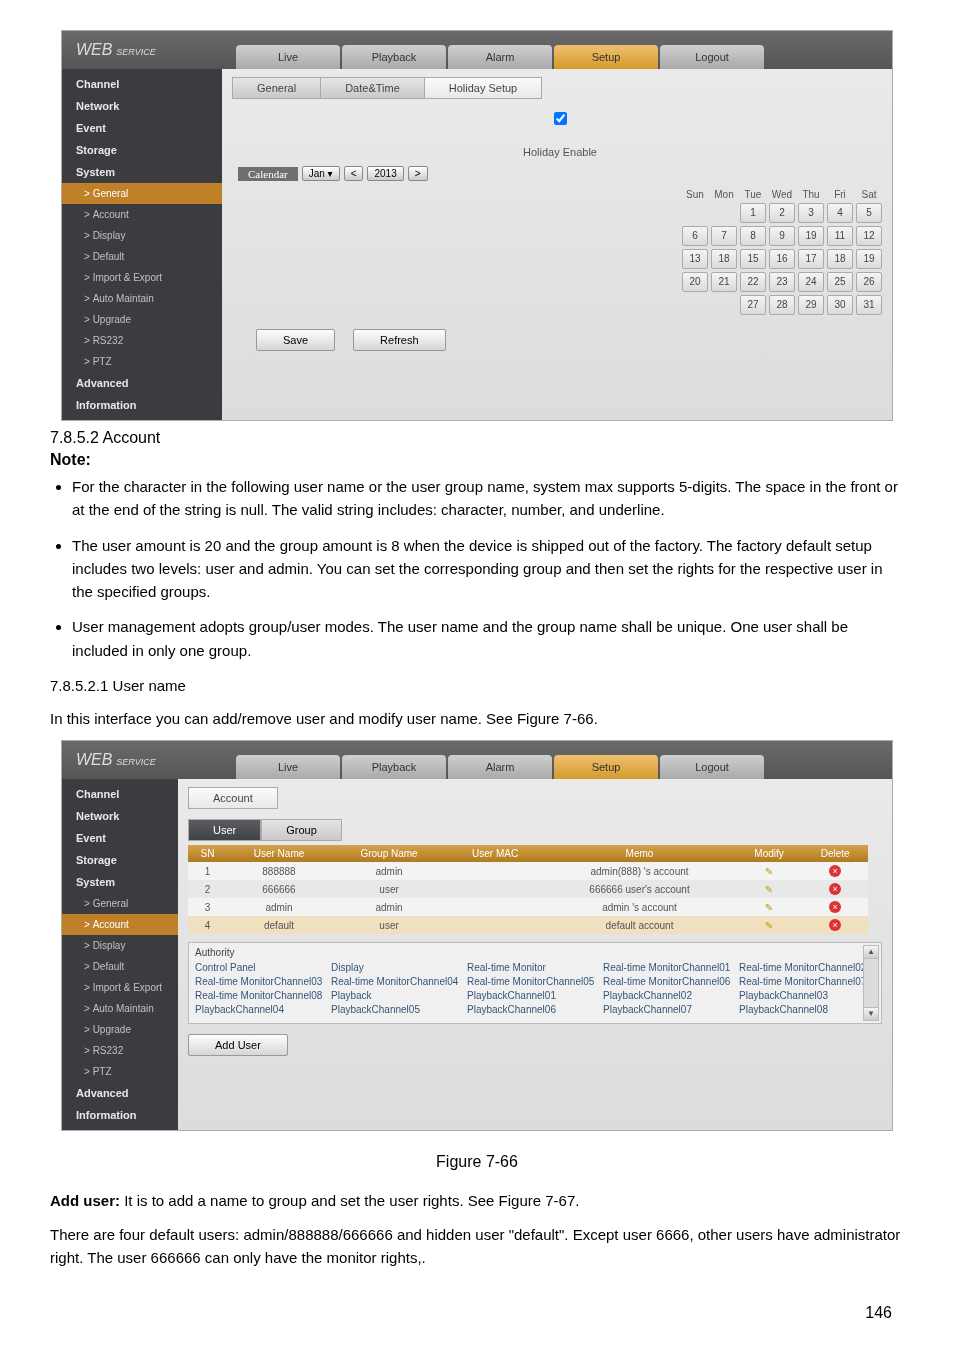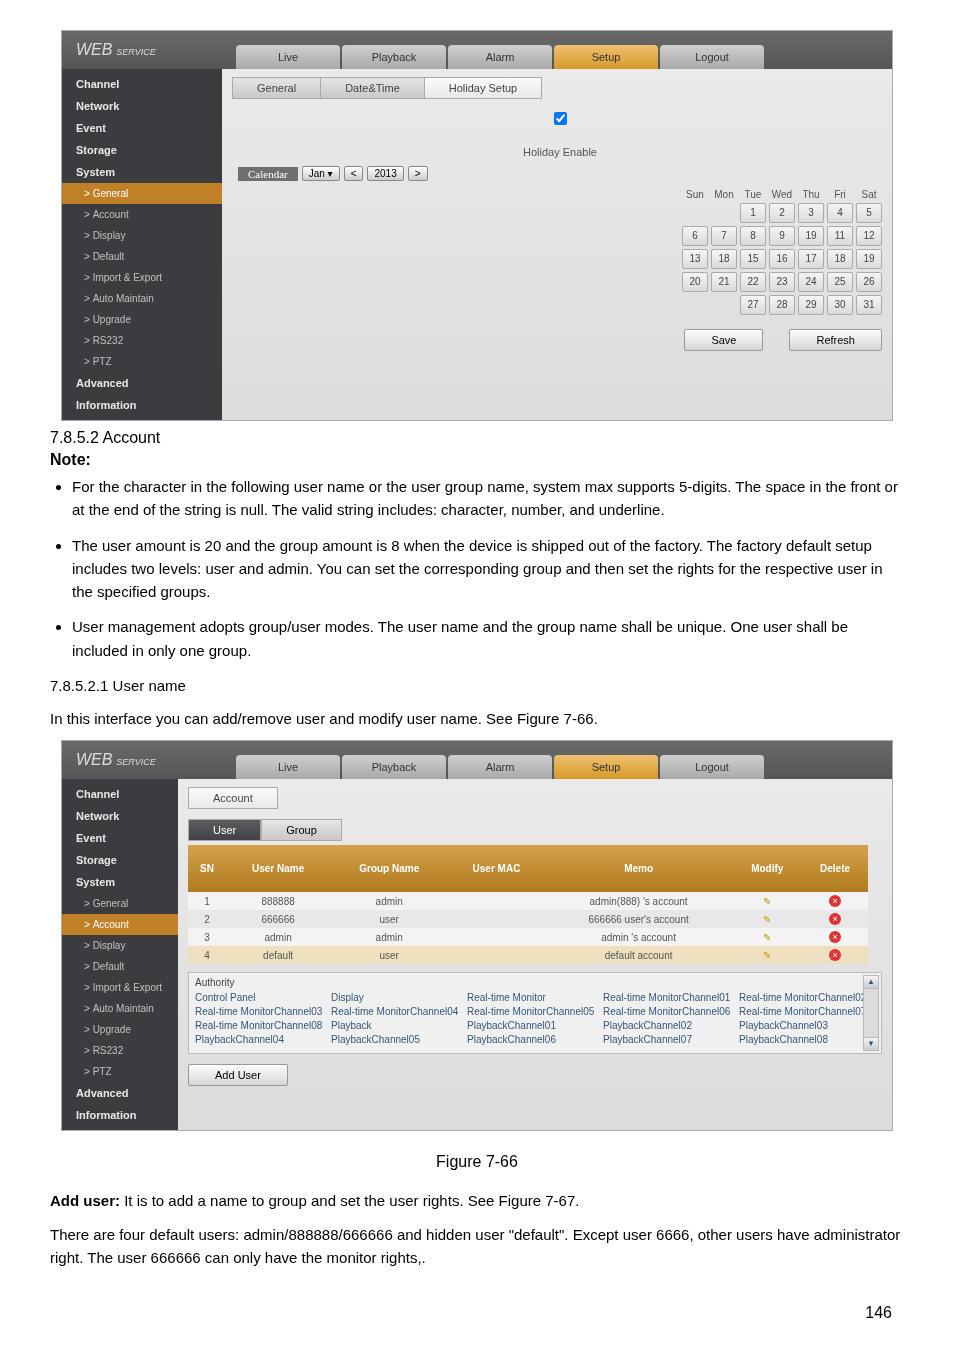--- a/index.html
+++ b/index.html
@@ -24,34 +24,34 @@
 
   .hchk { font-size:11px; color:#555; display:flex; align-items:center; gap:18px; margin:4px 0 8px 6px;flex-direction:column; }
   .calrow { display:flex; align-items:center; gap:4px; margin:0 0 8px 6px; }
   .cal-label { font-size:11px; color:#fff; background:#6f6f6f; padding:1px 10px; border-radius:0;font-family:Liberation Serif, serif; }
   .minibtn { font-size:10px; background:linear-gradient(#fff,#ccc); border:1px solid #888; padding:1px 6px; border-radius:2px; }
   .calendar { margin-left:6px; }
   .dow, .days { display:flex; gap:3px; margin-bottom:3px;justify-content:flex-end; }
   .dow span { width:26px; font-size:10px; text-align:center; color:#555; }
   .dc { width:24px; height:18px; font-size:10px; line-height:18px; text-align:center; background:linear-gradient(#f5f5f5,#dadada); border:1px solid #aaa; border-radius:2px; color:#444; }
   .dc.blank { background:none; border:none; }
-  .btnrow { margin:14px 0 0 24px; display:flex; gap:26px;justify-content:flex-end; }
+  .btnrow { margin:14px 0 0 24px; display:flex; gap:18px; }
   .btn { font-size:11px; padding:4px 26px; background:linear-gradient(#fdfdfd,#d6d6d6); border:1px solid #999; border-radius:2px; }
 
   .figcap { text-align:center; font-size:16px; margin:22px 0 18px 0; }
 
   .sec { font-size:16px; margin:8px 0 4px 0; }
   .note { font-size:16px; font-weight:bold; margin-bottom:6px; }
   ul.bullets { margin:0 0 10px 22px; padding:0; }
   ul.bullets li { font-size:15px; line-height:1.55; margin-bottom:12px; list-style:disc; }
   .para { font-size:15px; line-height:1.55; margin:4px 0 10px 0; }
 
   
   .utable { width:680px; font-size:10px; border-collapse:collapse; margin-bottom:8px; }
-  .utable th { color:#fff; background:linear-gradient(#d4a24a,#b07a1e); padding:18px 4px; font-weight:bold; }
+  .utable th { color:#fff; background:linear-gradient(#d4a24a,#b07a1e); padding:3px 4px; font-weight:normal; }
   .utable td { background:#e8e8e8; color:#555; padding:3px 4px; text-align:center; }
   .utable tr.a td { background:#f3f3f3; }
   .utable tr.h td { background:#efe0c0; }
   .xdel { width:12px; height:12px; border-radius:50%; background:#d33; color:#fff; display:inline-block; font-size:9px; line-height:12px; }
   .pencil { color:#c49a00; font-size:10px; }
   .usergroup { display:flex; }
   .ug { font-size:11px; padding:4px 24px; background:linear-gradient(#e5e5e5,#c9c9c9); border:1px solid #aaa; }
   .ug.sel { background:linear-gradient(#5a5c60,#404246); color:#fff; }
   .authbox { border:1px solid #bbb; background:#f0f0f0; width:680px; padding:4px 6px 8px; font-size:10px; color:#34567a; position:relative; }
   .authbox .t { color:#444; margin-bottom:4px; }

